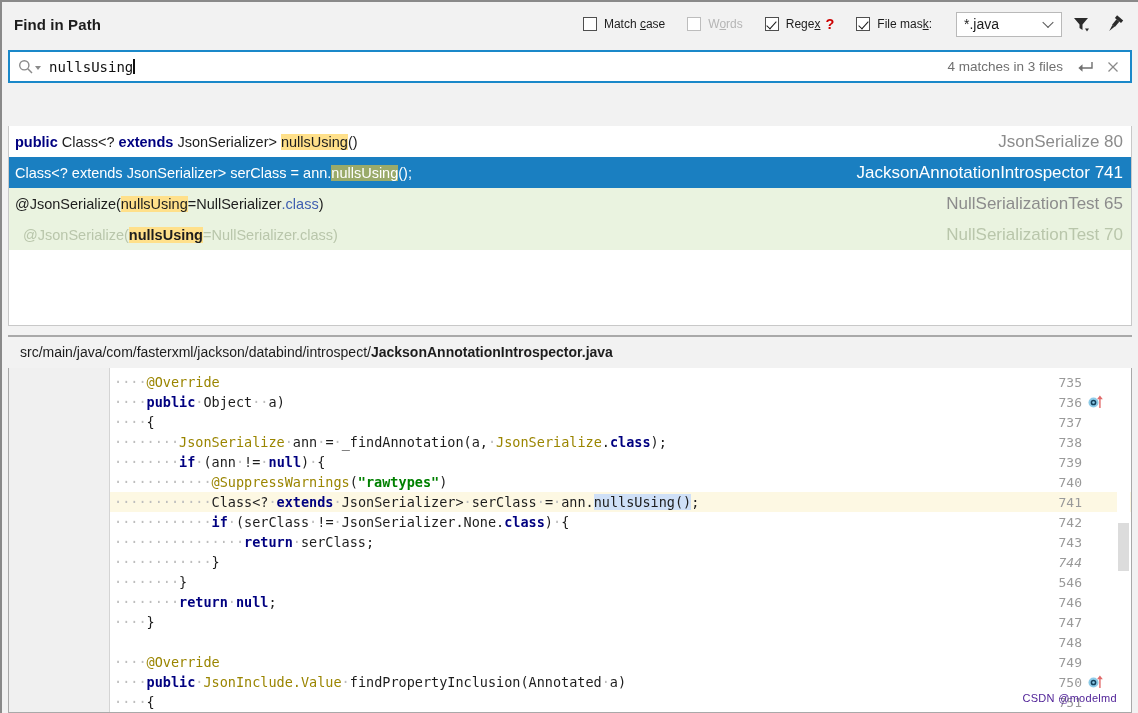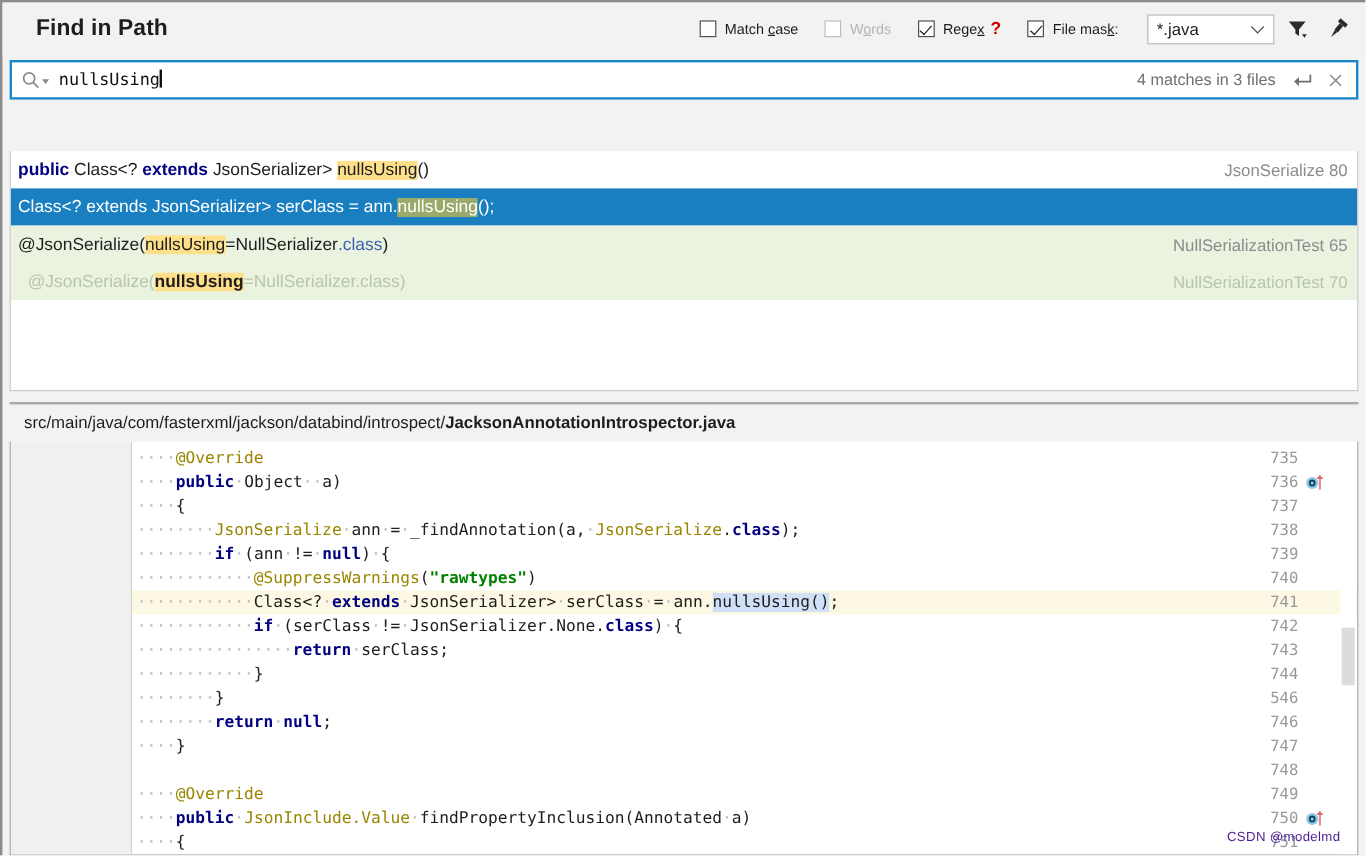--- a/index.html
+++ b/index.html
@@ -17,22 +17,22 @@
     border-top: 2px solid #8a8a8a;
   }
 
   
   .header {
     position: absolute; left: 0; top: 0; right: 0; height: 44px;
     background: #f2f2f2;
     display: flex; align-items: center;
   }
   .title {
-    font-size: 19px; font-weight: bold; color: #1d1d1d;
-    margin-left: 28px; letter-spacing: .1px;
+    font-size: 15px; font-weight: bold; color: #1d1d1d;
+    margin-left: 12px; letter-spacing: .1px;
   }
   .hdr-right {
     margin-left: auto; display: flex; align-items: center; height: 100%;
     padding-right: 8px;
   }
   .chk-item { display: flex; align-items: center; margin-right: 22px; white-space: nowrap; }
   .chk-item:last-of-type { margin-right: 14px; }
   .box {
     width: 14px; height: 14px; border: 1.4px solid #4f4f4f;
     background: #fff; margin-right: 7px; position: relative; flex: none;
@@ -115,21 +115,21 @@
     overflow: hidden;
   }
   .res-row {
     height: 31px; display: flex; align-items: center; padding: 0 4px 0 6px;
     font-size: 14.5px; color: #1d1d1d; white-space: pre;
   }
   .res-row.selected { background: #1a7fc1; color: #ffffff; }
   .res-row.greenbg { background: #eaf3e0; }
   .res-left { display: flex; align-items: baseline; white-space: pre; overflow: hidden; }
   .res-file {
-    margin-left: auto; font-size: 14px; color: #8c8c8c; padding-right: 4px; white-space: nowrap;
+    margin-left: auto; font-size: 17px; color: #8c8c8c; padding-right: 4px; white-space: nowrap;
   }
   .res-row.selected .res-file { color: #ffffff; }
   .res-row.faded .res-left, .res-row.faded .res-file { color: #b9c6ab; }
   .hl { background: #ffe08a; color: #1d1d1d; }
   .res-row.selected .hl { background: #9aaa6a; color: #ffffff; }
   .res-row.faded .hl { background: #ffe08a; color: #1d1d1d; font-weight: bold; }
   .kw { color: #000080; font-weight: bold; }
   .tok-blue { color: #3e5fb0; }
 
   
@@ -267,21 +267,21 @@
           <line x1="2.5" y1="2.5" x2="11.5" y2="11.5" stroke="#8a8a8a" stroke-width="1.3"></line>
           <line x1="11.5" y1="2.5" x2="2.5" y2="11.5" stroke="#8a8a8a" stroke-width="1.3"></line>
         </svg>
       </span>
     </div>
   </div>
 
 
   <div class="results" id="results-list">
       <div class="res-row"><div class="res-left"><span class="kw">public </span><span>Class&lt;? </span><span class="kw">extends </span><span>JsonSerializer&gt; </span><span class="hl">nullsUsing</span><span>()</span></div><div class="res-file"><span>JsonSerialize</span><span> 80</span></div></div>
-      <div class="res-row selected"><div class="res-left"><span>Class&lt;? extends JsonSerializer&gt; serClass = ann.</span><span class="hl">nullsUsing</span><span>();</span></div></div>
+      <div class="res-row selected"><div class="res-left"><span>Class&lt;? extends JsonSerializer&gt; serClass = ann.</span><span class="hl">nullsUsing</span><span>();</span></div><div class="res-file"><span>JacksonAnnotationIntrospector</span><span> 741</span></div></div>
       <div class="res-row greenbg"><div class="res-left"><span>@JsonSerialize(</span><span class="hl">nullsUsing</span><span>=NullSerializer</span><span class="tok-blue">.class</span><span>)</span></div><div class="res-file"><span>NullSerializationTest</span><span> 65</span></div></div>
       <div class="res-row greenbg faded"><div class="res-left"><span>  @JsonSerialize(</span><span class="hl">nullsUsing</span><span>=NullSerializer.class)</span></div><div class="res-file"><span>NullSerializationTest</span><span> 70</span></div></div>
     </div>
 
   <div class="preview-head">
     <div class="path"><span>src/main/java/com/fasterxml/jackson/databind/introspect/</span><b>JacksonAnnotationIntrospector.java</b></div>
   </div>
 
   <div class="editor">
     <div class="gutter"></div>
@@ -342,21 +342,21 @@
           <span class="mark"></span>
         </div>
         <div class="ln" style="top: 144px;">
           <span class="num">742</span>
           <span class="mark"></span>
         </div>
         <div class="ln" style="top: 164px;">
           <span class="num">743</span>
           <span class="mark"></span>
         </div>
-        <div class="ln" style="top: 184px;">
+        <div class="ln" style="top: 184px; font-style: italic;">
           <span class="num">744</span>
           <span class="mark"></span>
         </div>
         <div class="ln" style="top: 204px;">
           <span class="num">546</span>
           <span class="mark"></span>
         </div>
         <div class="ln" style="top: 224px;">
           <span class="num">746</span>
           <span class="mark"></span>

